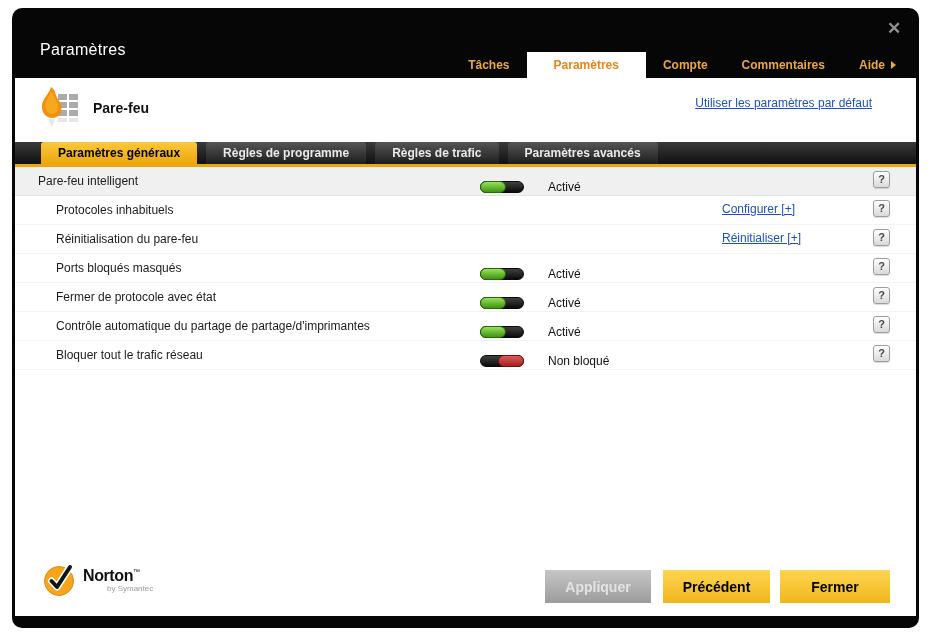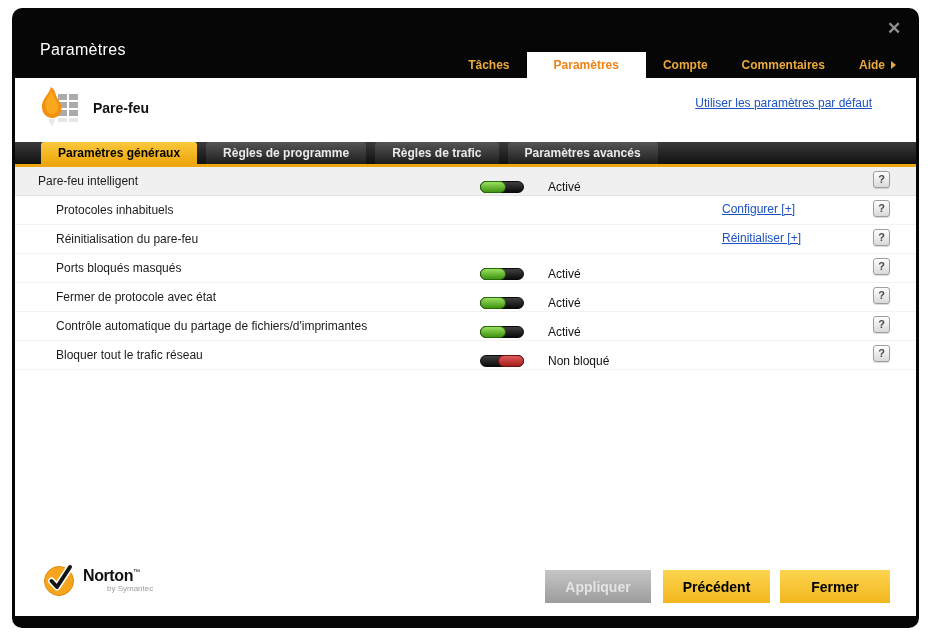--- a/index.html
+++ b/index.html
@@ -149,21 +149,21 @@
     <span class="help-btn">?</span>
   <span class="ctl">
               <span class="toggle on">
                 <span class="knob"></span>
               </span>
               <span class="status">Activé</span>
             </span>
           </div>
 
   <div class="setting-row">
-    <span class="row-label">Contrôle automatique du partage de fichiers/d'imprimantes</span>
+    <span class="row-label">Contrôle automatique du partage de partage/d'imprimantes</span>
     <span class="help-btn">?</span>
   <span class="ctl">
               <span class="toggle on">
                 <span class="knob"></span>
               </span>
               <span class="status">Activé</span>
             </span>
           </div>
 
   <div class="setting-row">

